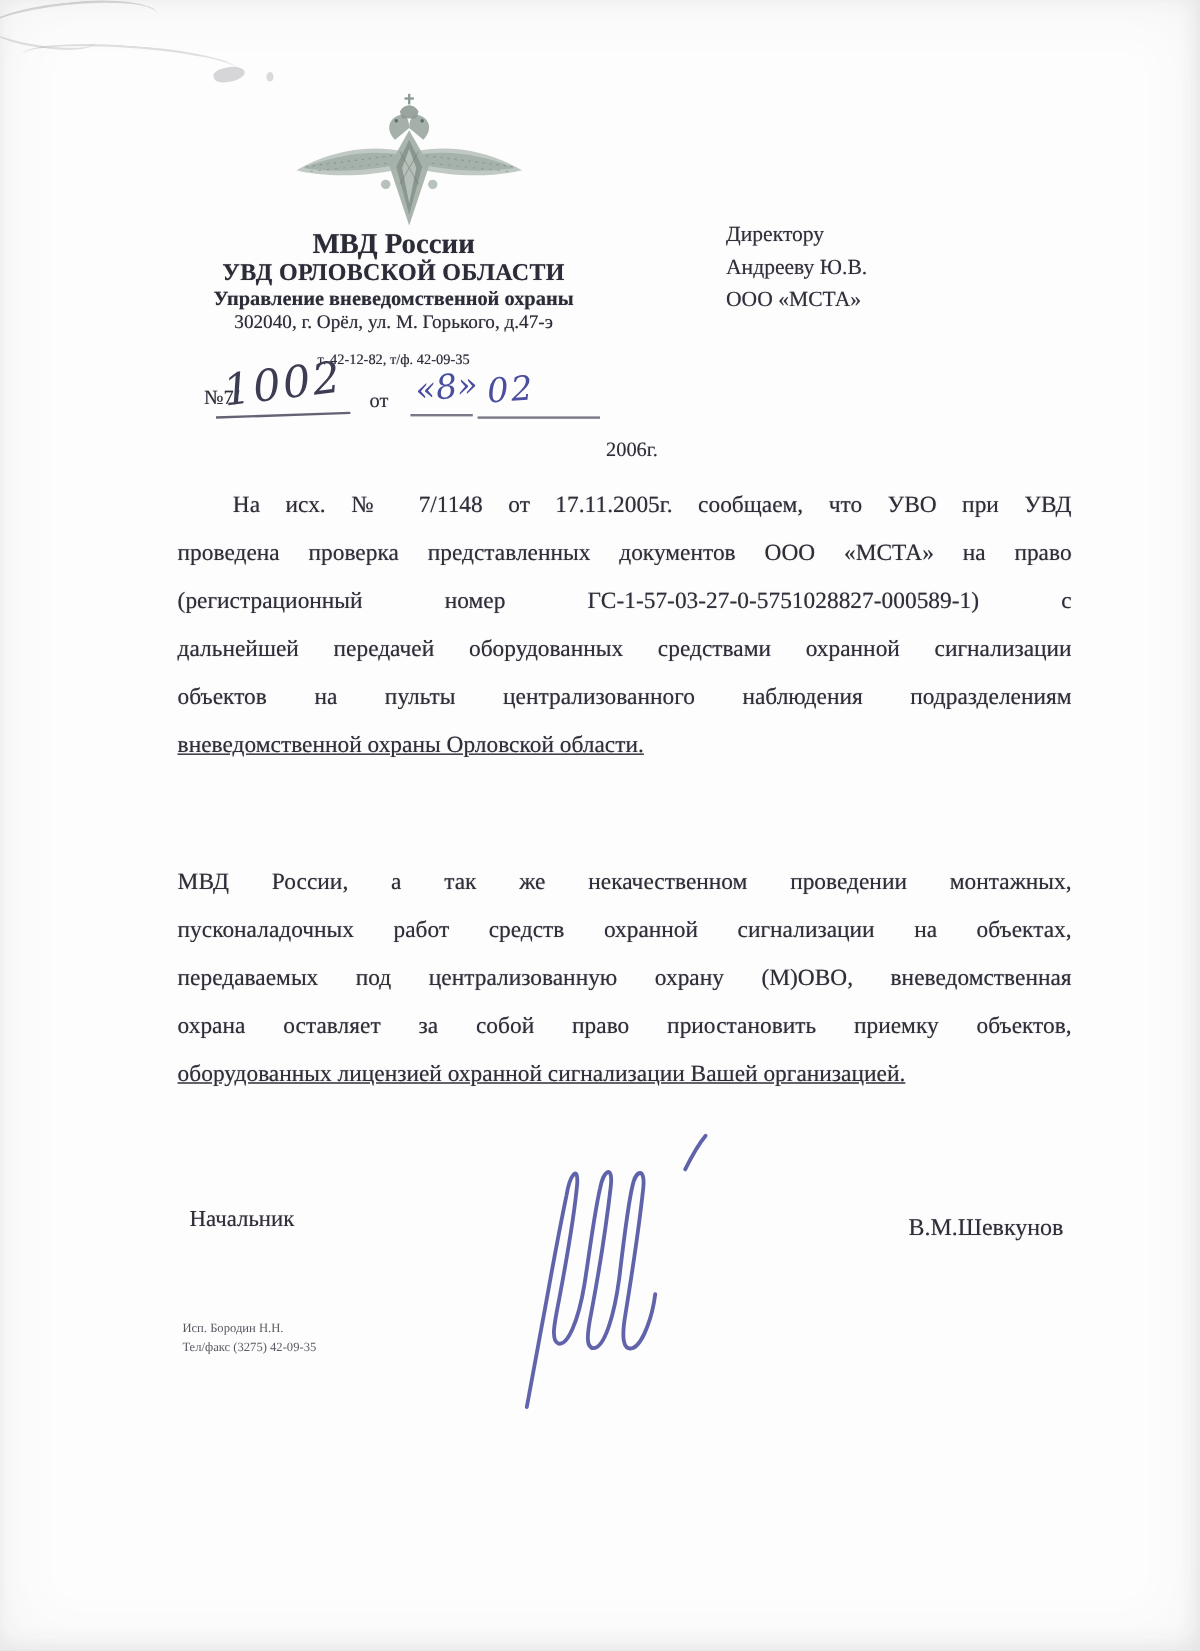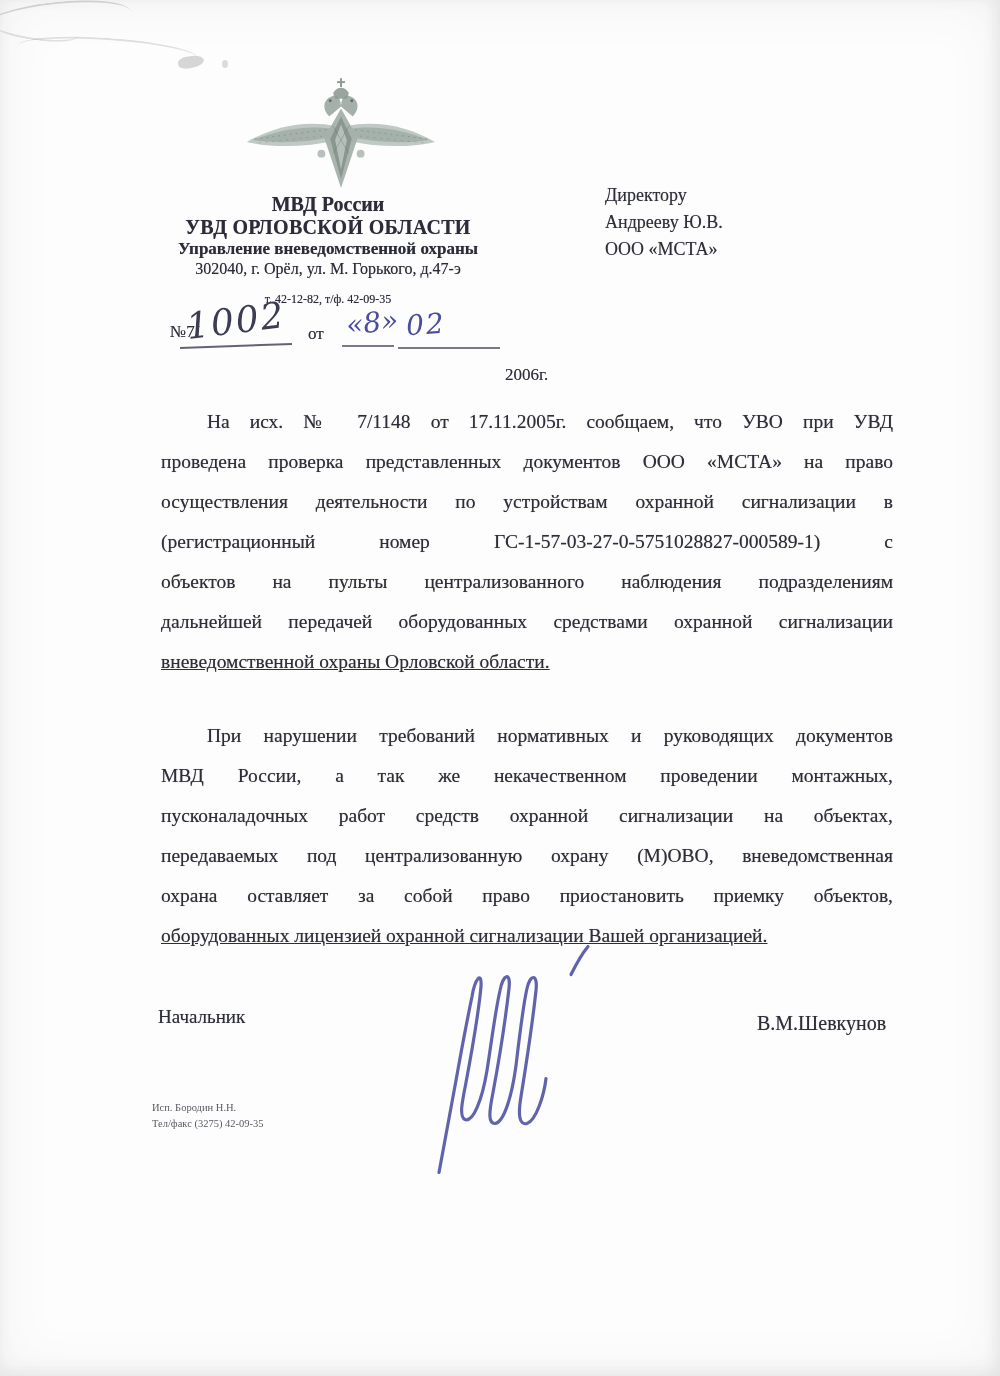--- a/index.html
+++ b/index.html
@@ -10,21 +10,21 @@
   }
   .page{
     position:absolute;inset:0;background:#fdfdfd;
     box-shadow:inset 0 0 55px rgba(80,80,85,0.07), inset -6px 0 14px rgba(80,80,85,0.05), inset 0 -8px 16px rgba(80,80,85,0.05);
   }
   .abs{position:absolute;}
   
   .emblem{left:243px;top:76px;width:196px;height:120px;}
   .lh{left:128px;top:193px;width:400px;text-align:center;color:#2c2c38;
       text-shadow:0 0 0.7px rgba(45,45,60,0.55);}
-  .lh .l1{font-size:20px;font-weight:bold;line-height:23px;}
+  .lh .l1{font-size:24px;font-weight:bold;line-height:23px;}
   .lh .l2{font-size:20px;font-weight:bold;line-height:23px;letter-spacing:0.3px;}
   .lh .l3{font-size:17px;font-weight:bold;line-height:20px;}
   .lh .l4{font-size:16px;line-height:19px;}
   .lh .l5{font-size:12px;line-height:19px;margin-top:12px;}
   
   .recipient{left:605px;top:182px;width:280px;font-size:18px;line-height:27px;color:#2f2f3a;
       text-shadow:0 0 0.7px rgba(45,45,60,0.5);}
   
   .ref{top:312px;left:148px;width:740px;height:50px;color:#2f2f3a;}
   .ref .printed{position:absolute;font-size:17px;color:#2f2f3a;text-shadow:0 0 0.6px rgba(45,45,60,0.5);}
@@ -34,21 +34,21 @@
   .hw-month{position:absolute;left:258px;top:-4px;font-size:28px;color:#4b4e9e;transform:rotate(-4deg);letter-spacing:2px;}
   .u{position:absolute;height:2px;background:#45455a;opacity:0.8;}
   .u1{left:32px;top:33px;width:112px;transform:rotate(-2deg);background:#3c3c52;}
   .u2{left:194px;top:33px;width:52px;background:#57576a;}
   .u3{left:250px;top:35px;width:102px;background:#57576a;}
   
   .body-text{left:148px;width:745px;color:#2e2e38;font-size:19.5px;line-height:40px;
       text-shadow:0 0 0.8px rgba(40,40,55,0.55);}
   .p1{top:402px;}
   .p2{top:716px;}
-  .bline{text-align:justify;text-align-last:justify;margin-left:13px;}
+  .bline{text-align:justify;text-align-last:justify;}
   .bline.indent{padding-left:46px;}
   .bline.last{text-align-last:left;text-decoration:underline;}
   
   .position{left:158px;top:1006px;font-size:19px;color:#2e2e38;text-shadow:0 0 0.7px rgba(45,45,60,0.5);}
   .signer{left:757px;top:1012px;font-size:20px;color:#2e2e38;text-shadow:0 0 0.7px rgba(45,45,60,0.5);}
   .signature-svg{left:425px;top:928px;width:180px;height:255px;}
   
   .footer{left:152px;top:1100px;font-size:10.5px;line-height:16px;color:#5a5a64;}
   
   .art{position:absolute;border:none;pointer-events:none;}
@@ -123,29 +123,27 @@
     <span class="hw hw-day">«8»</span>
     <div class="u u2"></div>
     <span class="hw hw-month">02</span>
     <div class="u u3"></div>
     <span class="printed" style="left:357px;top:11px;margin-top:42px;">2006г.</span>
   </div>
 
   <div class="abs body-text p1">
     <div class="bline indent">На исх. № 7/1148 от 17.11.2005г. сообщаем, что УВО при УВД</div>
     <div class="bline">проведена проверка представленных документов ООО «МСТА» на право</div>
-    <div class="bline">осуществления деятельности по устройствам охранной сигнализации в</div>
     <div class="bline">(регистрационный номер ГС-1-57-03-27-0-5751028827-000589-1) с</div>
+    <div class="bline">дальнейшей передачей оборудованных средствами охранной сигнализации</div>
     <div class="bline">объектов на пульты централизованного наблюдения подразделениям</div>
-    <div class="bline">дальнейшей передачей оборудованных средствами охранной сигнализации</div>
     <div class="bline last">вневедомственной охраны Орловской области.</div>
   </div>
 
   <div class="abs body-text p2">
-    <div class="bline indent">При нарушении требований нормативных и руководящих документов</div>
     <div class="bline">МВД России, а так же некачественном проведении монтажных,</div>
     <div class="bline">пусконаладочных работ средств охранной сигнализации на объектах,</div>
     <div class="bline">передаваемых под централизованную охрану (М)ОВО, вневедомственная</div>
     <div class="bline">охрана оставляет за собой право приостановить приемку объектов,</div>
     <div class="bline last">оборудованных лицензией охранной сигнализации Вашей организацией.</div>
   </div>
 
   <div class="abs position">Начальник</div>
   <div class="abs signer">В.М.Шевкунов</div>
 

